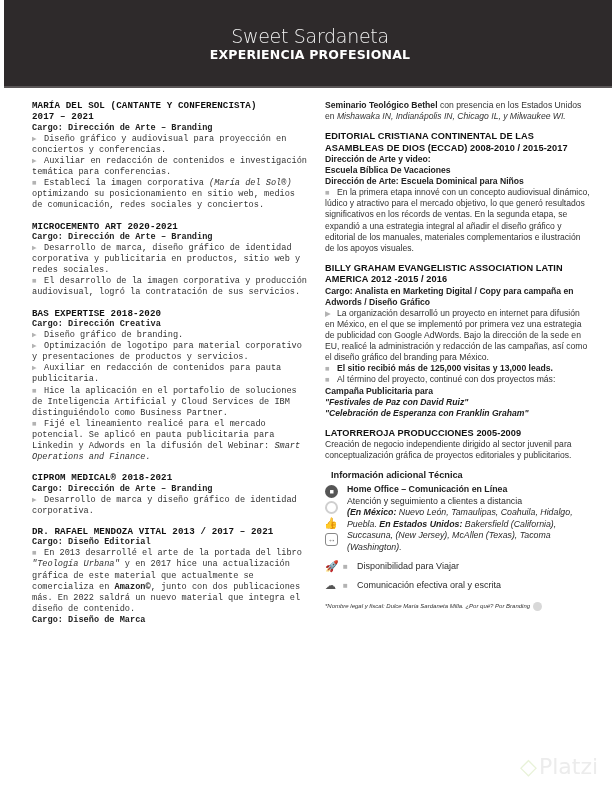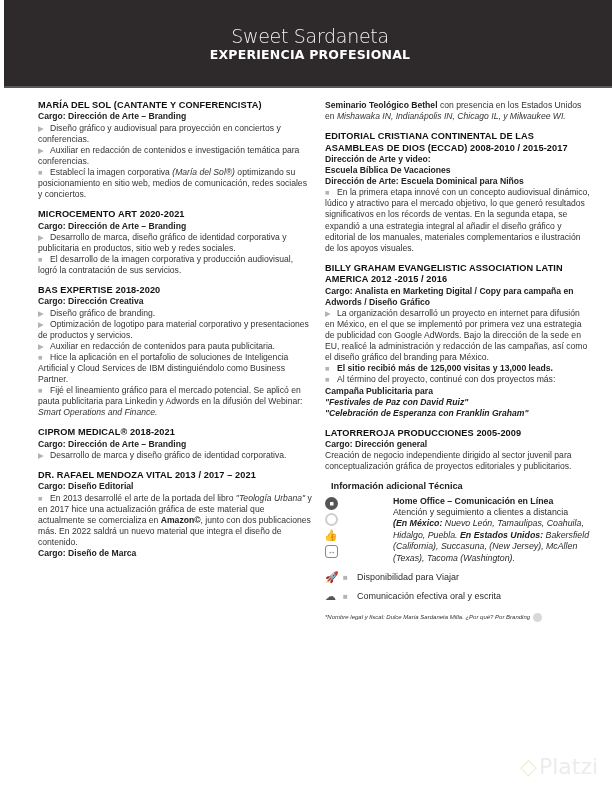--- a/index.html
+++ b/index.html
@@ -4,42 +4,42 @@
 <style>
   * { margin: 0; padding: 0; box-sizing: border-box; }
   html, body { width: 612px; height: 792px; background: #ffffff; overflow: hidden; }
   body { font-family: "Liberation Sans", sans-serif; color: #2b2b2b; position: relative; }
 
   .header { position: absolute; left: 4px; top: 0; width: 612px; height: 88px; background: #2e2a2b; border-bottom: 2px solid #5a5657; text-align: center; }
   .header .name { position: absolute; left: 0; right: 0; top: 25px; font-family: "DejaVu Sans", sans-serif; font-weight: 200; font-size: 19px; color: #f2f2f2; letter-spacing: -0.3px; }
   .header .subtitle { position: absolute; left: 0; right: 0; top: 47px; font-family: "DejaVu Sans", sans-serif; font-weight: bold; font-size: 12.5px; color: #ffffff; letter-spacing: 0.2px; }
 
   .col { position: absolute; top: 100px; font-size: 8.6px; line-height: 11.1px; }
-  .col.left { left: 38px; width: 275px; }
+  .col.left { left: 32px; width: 275px; font-family: Liberation Mono, monospace; }
   .col.right { left: 325px; width: 265px; }
 
   .section { margin-bottom: 9px; }
   .title { font-weight: bold; font-size: 9.2px; line-height: 11.4px; color: #111; text-transform: uppercase; letter-spacing: 0.1px; }
   .role { font-weight: bold; color: #222; }
   .role-it { font-weight: bold; font-style: italic; color: #222; }
   .p { color: #333; }
   .bul { color: #b3b3b3; font-size: 7.5px; display: inline-block; width: 12px; }
   .it { font-style: italic; }
   .b { font-weight: bold; color: #222; }
   .bi { font-weight: bold; font-style: italic; color: #222; }
 
   .info-title { font-weight: bold; font-size: 9.2px; color: #222; margin: 2px 0 3px 6px; }
   .info-row { display: flex; align-items: flex-start; }
   .icons { width: 22px; display: flex; flex-direction: column; gap: 3px; padding-top: 1px; }
   .ico { width: 13px; height: 13px; border-radius: 50%; display: flex; align-items: center; justify-content: center; font-size: 7px; color: #fff; }
   .ico.zoom { background: #555; }
   .ico.ring { background: #fff; border: 2px solid #cfcfcf; }
   .ico.teams { background: transparent; color: #666; font-size: 11px; border-radius: 0; }
   .ico.tv { background: #fff; border: 1.5px solid #888; border-radius: 3px; color: #666; font-size: 8px; }
-  .info-text { flex: 1; font-size: 8.8px; line-height: 11.4px; margin-left: 46px; }
+  .info-text { flex: 1; font-size: 8.8px; line-height: 11.4px; }
   .extra-row { display: flex; align-items: center; margin-top: 8px; font-size: 9px; }
   .extra-row .ico2 { width: 18px; color: #555; font-size: 11px; }
   .extra-row .sq { color: #b3b3b3; font-size: 8px; width: 14px; }
   .footnote { margin-top: 10px; font-size: 6px; font-style: italic; color: #333; }
   .smile { display: inline-block; width: 9px; height: 9px; border-radius: 50%; background: #d8d8d8; vertical-align: middle; margin-left: 3px; }
 
   .watermark { position: absolute; left: 520px; top: 754px; font-size: 22px; color: #ececec; font-family: "DejaVu Sans", sans-serif; }
   .watermark .chev { color: #e8f2d8; font-weight: bold; margin-right: 2px; }
 </style>
 </head>
@@ -47,41 +47,42 @@
 
 <div class="header">
   <div class="name">Sweet Sardaneta</div>
   <div class="subtitle">EXPERIENCIA PROFESIONAL</div>
 </div>
 
 <div class="col left">
 
   <div class="section">
     <div class="title">MARÍA DEL SOL (CANTANTE Y CONFERENCISTA)</div>
+    <div class="title">2017 – 2021</div>
     <div class="role">Cargo: Dirección de Arte – Branding</div>
     <div class="p"><span class="bul">▶</span><span>Diseño gráfico y audiovisual para proyección en conciertos y conferencias.</span></div>
     <div class="p"><span class="bul">▶</span><span>Auxiliar en redacción de contenidos e investigación temática para conferencias.</span></div>
     <div class="p"><span class="bul">■</span><span>Establecí la imagen corporativa </span><span class="it">(María del Sol®)</span><span> optimizando su posicionamiento en sitio web, medios de comunicación, redes sociales y conciertos.</span></div>
   </div>
 
   <div class="section">
     <div class="title">MICROCEMENTO ART 2020-2021</div>
     <div class="role">Cargo: Dirección de Arte – Branding</div>
     <div class="p"><span class="bul">▶</span><span>Desarrollo de marca, diseño gráfico de identidad corporativa y publicitaria en productos, sitio web y redes sociales.</span></div>
     <div class="p"><span class="bul">■</span><span>El desarrollo de la imagen corporativa y producción audiovisual, logró la contratación de sus servicios.</span></div>
   </div>
 
   <div class="section">
     <div class="title">BAS EXPERTISE 2018-2020</div>
     <div class="role">Cargo: Dirección Creativa</div>
     <div class="p"><span class="bul">▶</span><span>Diseño gráfico de branding.</span></div>
     <div class="p"><span class="bul">▶</span><span>Optimización de logotipo para material corporativo y presentaciones de productos y servicios.</span></div>
     <div class="p"><span class="bul">▶</span><span>Auxiliar en redacción de contenidos para pauta publicitaria.</span></div>
     <div class="p"><span class="bul">■</span><span>Hice la aplicación en el portafolio de soluciones de Inteligencia Artificial y Cloud Services de IBM distinguiéndolo como Business Partner.</span></div>
-    <div class="p"><span class="bul">■</span><span>Fijé el lineamiento gráfico para el mercado potencial. Se aplicó en pauta publicitaria para Linkedin y Adwords en la difusión del Webinar: </span><span class="it">Smart Operations and Finance.</span></div>
+    <div class="p"><span class="bul">■</span><span>Fijé el lineamiento realicé para el mercado potencial. Se aplicó en pauta publicitaria para Linkedin y Adwords en la difusión del Webinar: </span><span class="it">Smart Operations and Finance.</span></div>
   </div>
 
   <div class="section">
     <div class="title">CIPROM MEDICAL® 2018-2021</div>
     <div class="role">Cargo: Dirección de Arte – Branding</div>
     <div class="p"><span class="bul">▶</span><span>Desarrollo de marca y diseño gráfico de identidad corporativa.</span></div>
   </div>
 
   <div class="section">
     <div class="title">DR. RAFAEL MENDOZA VITAL 2013 / 2017 – 2021</div>
@@ -111,21 +112,20 @@
     <div class="p"><span class="bul">▶</span><span>La organización desarrolló un proyecto en internet para difusión en México, en el que se implementó por primera vez una estrategia de publicidad con Google AdWords. Bajo la dirección de la sede en EU, realicé la administración y redacción de las campañas, así como el diseño gráfico del branding para México.</span></div>
     <div class="p b"><span class="bul">■</span><span>El sitio recibió más de 125,000 visitas y 13,000 leads.</span></div>
     <div class="p"><span class="bul">■</span><span>Al término del proyecto, continué con dos proyectos más:</span></div>
     <div class="role">Campaña Publicitaria para</div>
     <div class="role-it">"Festivales de Paz con David Ruiz"</div>
     <div class="role-it">"Celebración de Esperanza con Franklin Graham"</div>
   </div>
 
   <div class="section" style="">
     <div class="title">LATORREROJA PRODUCCIONES 2005-2009</div>
-    <div class="role">Cargo: Dirección general</div>
     <div class="p">Creación de negocio independiente dirigido al sector juvenil para conceptualización gráfica de proyectos editoriales y publicitarios.</div>
   </div>
 
   <div class="section">
     <div class="info-title">Información adicional Técnica</div>
     <div class="info-row">
       <div class="icons">
         <div class="ico zoom">■</div>
         <div class="ico ring"></div>
         <div class="ico teams">👍</div>

